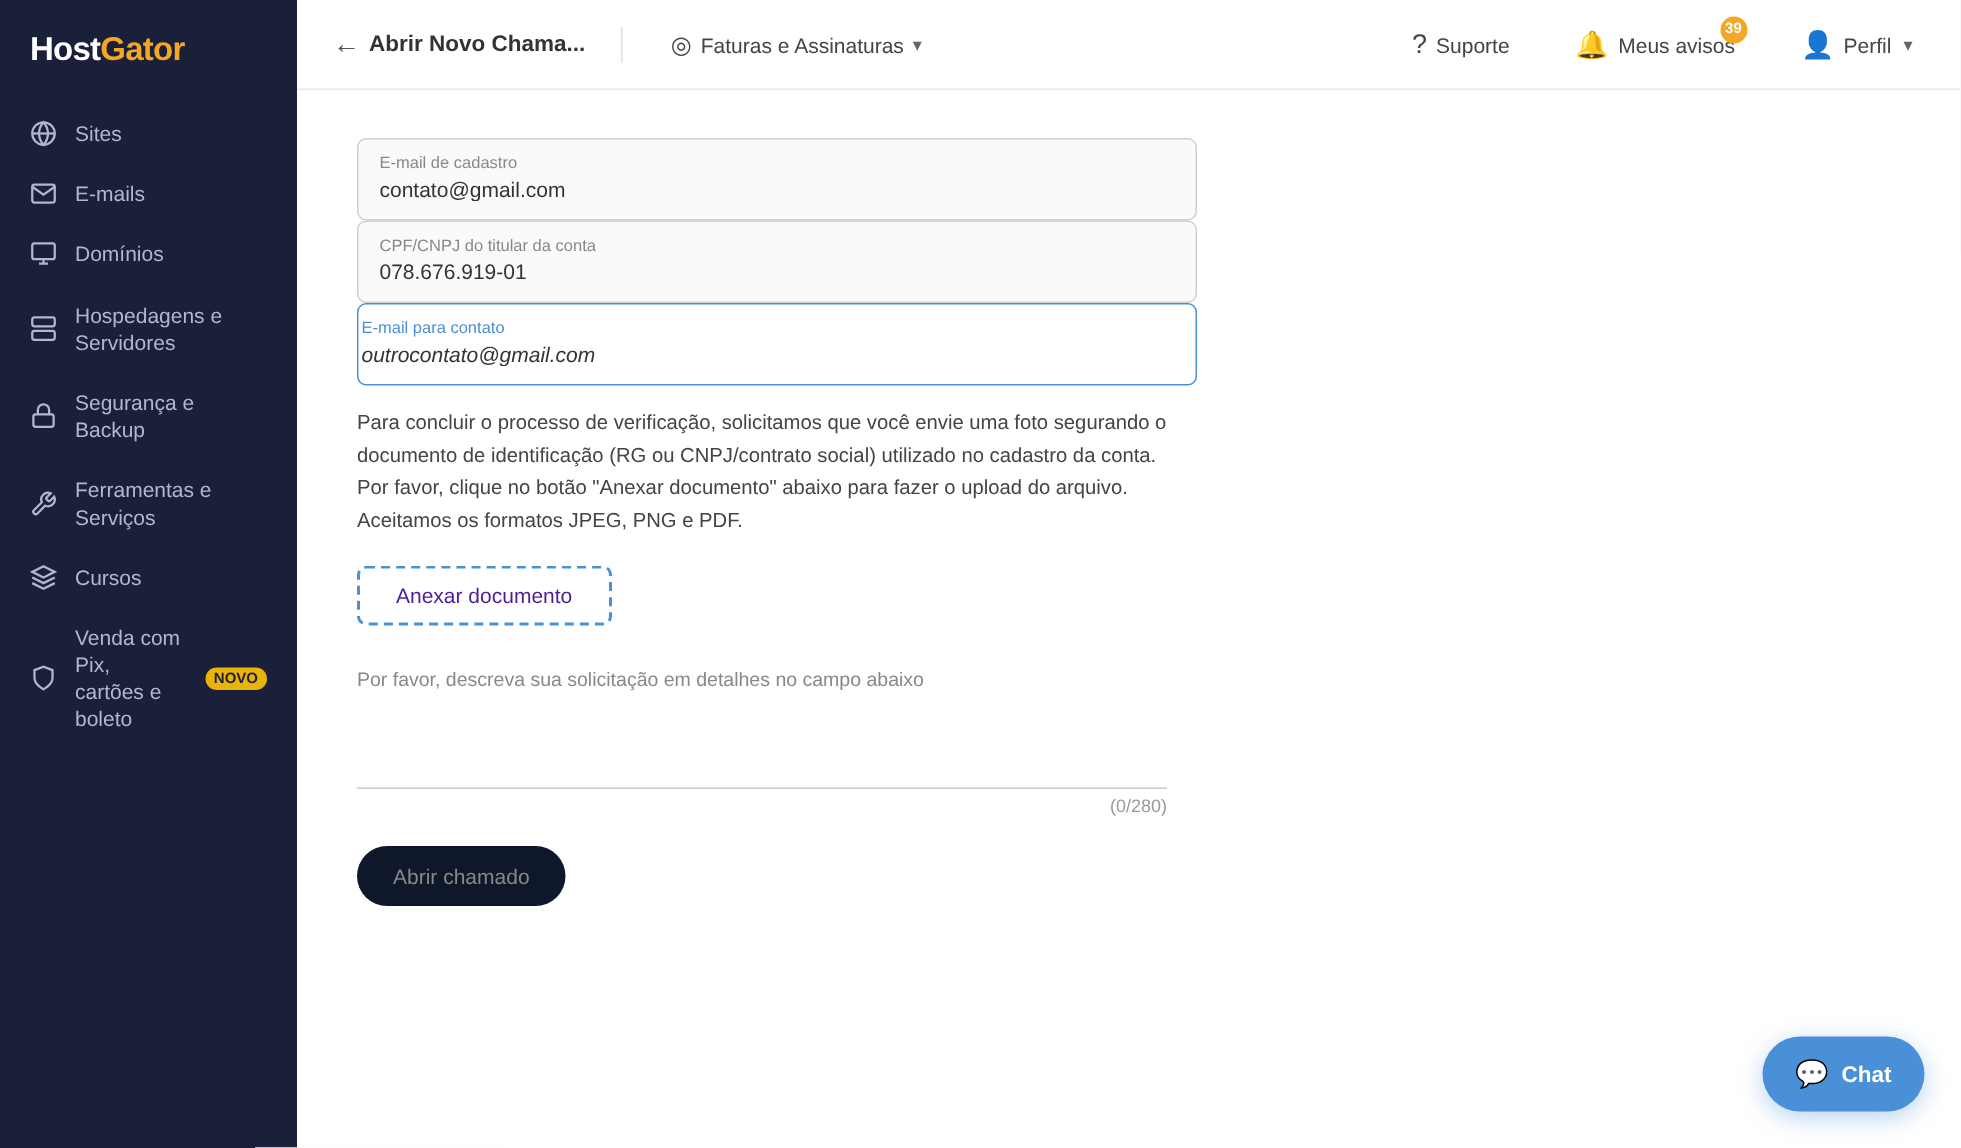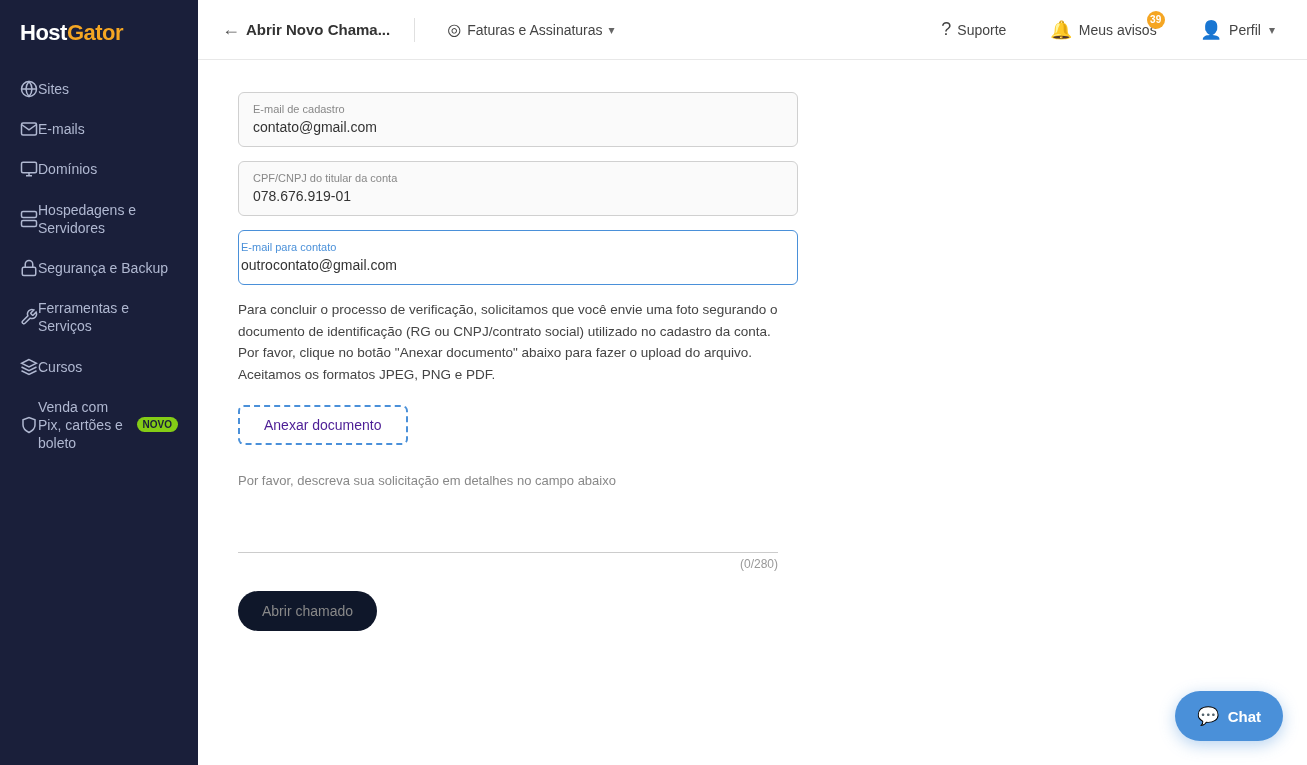--- a/index.html
+++ b/index.html
@@ -20,32 +20,33 @@
       font-size: 22px;
       font-weight: 800;
       color: #fff;
       letter-spacing: -0.5px;
     }
     .sidebar-logo span { color: #f5a623; }
     .sidebar-nav { display: flex; flex-direction: column; gap: 2px; padding: 0 8px; flex: 1; }
     .sidebar-item {
       display: flex;
       align-items: center;
+      gap: 12px;
       padding: 10px 12px;
       border-radius: 6px;
       cursor: pointer;
       color: #b0b8d1;
       font-size: 14px;
       font-weight: 500;
       transition: background 0.15s;
     }
     .sidebar-item .icon { width: 18px; height: 18px; display: flex; align-items: center; justify-content: center; flex-shrink: 0; }
     .sidebar-item-label { line-height: 1.3; }
     .sidebar-badge {
-      background: #84cc16;
+      background: #eab308;
       color: #1a1f3a;
       font-size: 10px;
       font-weight: 700;
       padding: 2px 6px;
       border-radius: 10px;
       margin-left: 4px;
     }
 
     
     .main { flex: 1; display: flex; flex-direction: column; overflow: hidden; }
@@ -78,21 +79,20 @@
 
     
     .content { flex: 1; overflow-y: auto; padding: 32px 40px; background: #fff; }
 
     .form-section { max-width: 560px; }
 
     .form-field {
       border: 1px solid #d0d0d0;
       border-radius: 6px;
       padding: 10px 14px;
-      margin-bottom: 14px;
       background: #fafafa;
     }
     .form-field label {
       display: block;
       font-size: 11px;
       color: #888;
       margin-bottom: 3px;
     }
     .form-field input {
       width: 100%;
@@ -116,20 +116,21 @@
       color: #4a90d9;
       margin-bottom: 3px;
     }
     .form-field-outline input {
       width: 100%;
       border: none;
       background: transparent;
       font-size: 14px;
       color: #333;
       outline: none;
+      font-style: italic;
     }
 
     .info-text {
       font-size: 13.5px;
       color: #444;
       line-height: 1.6;
       margin-bottom: 20px;
       max-width: 540px;
     }
 

